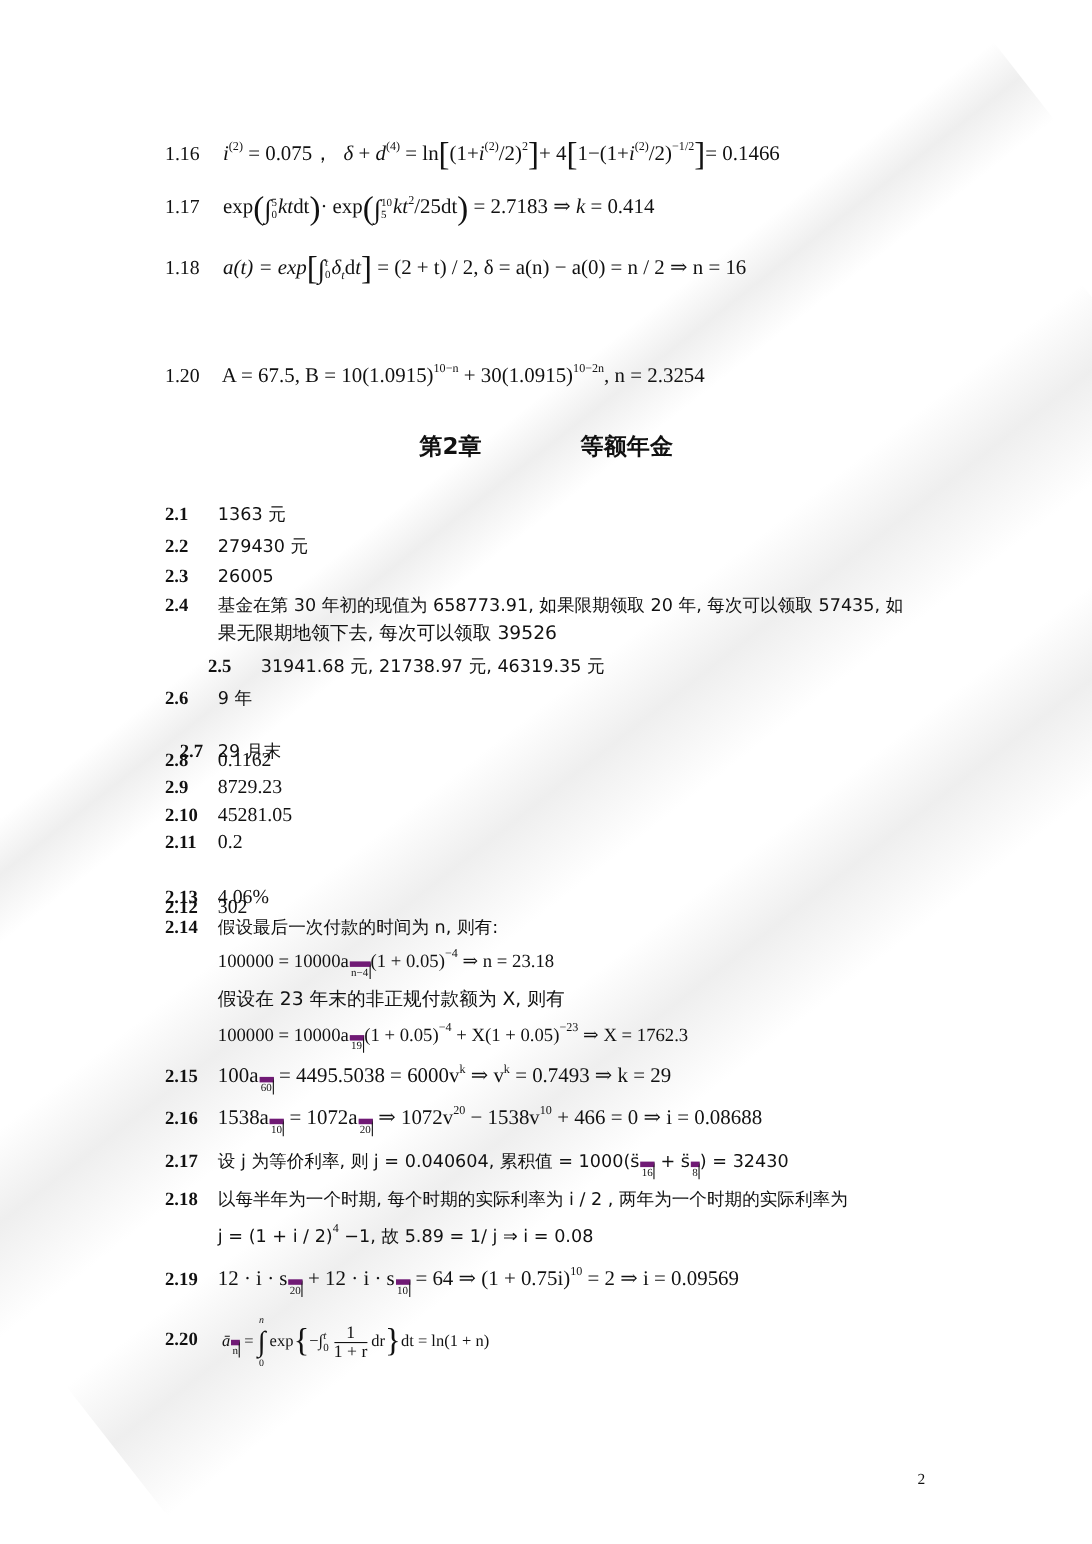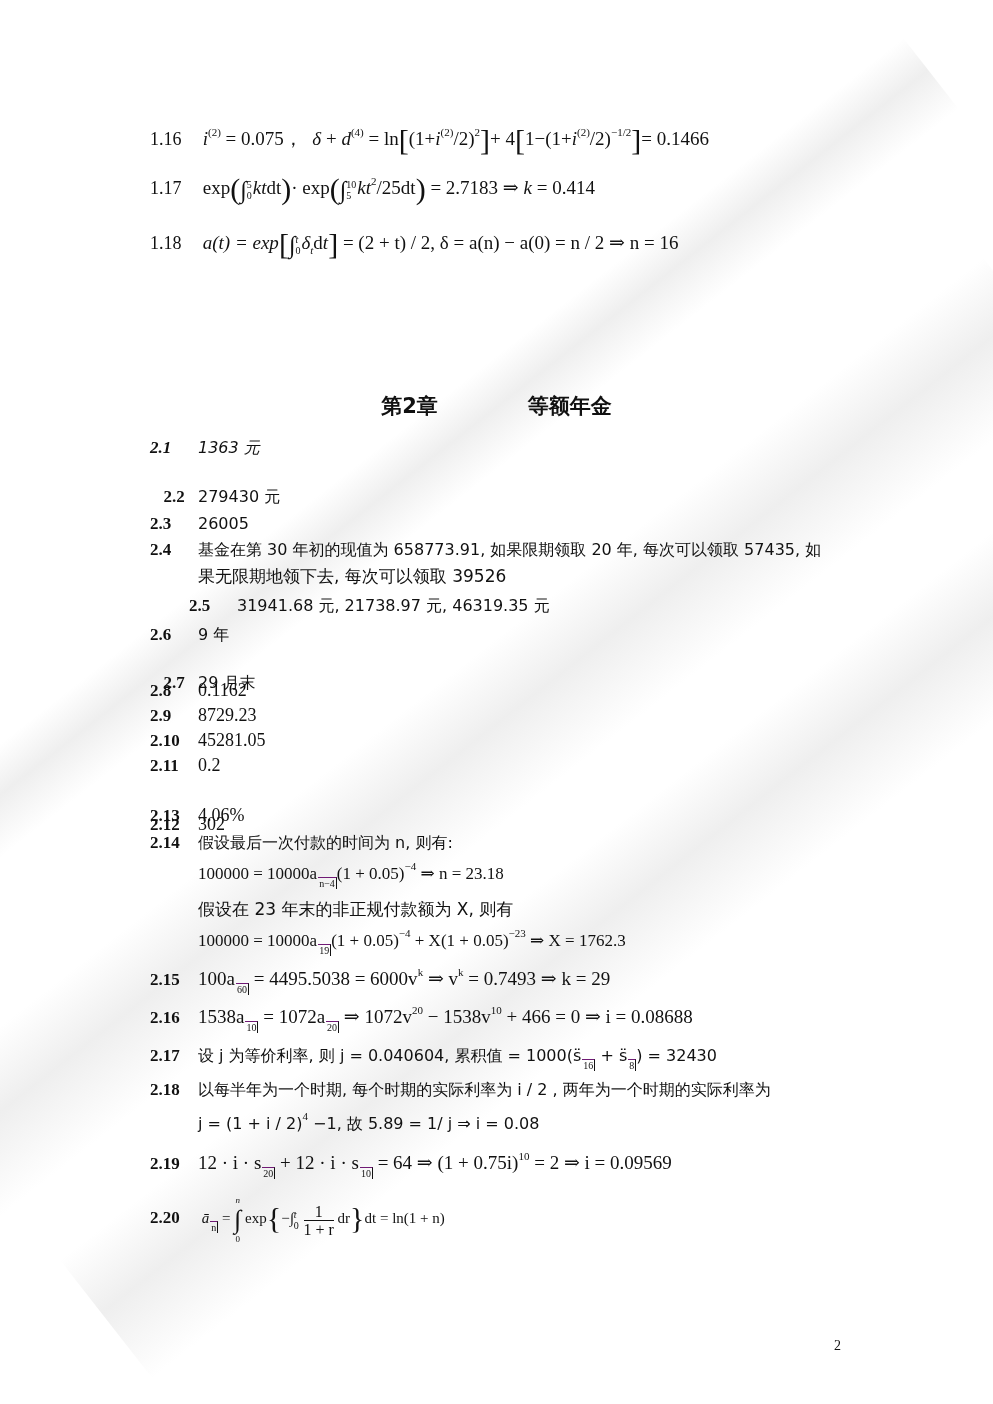--- a/index.html
+++ b/index.html
@@ -13,21 +13,21 @@
              background: linear-gradient(180deg, rgba(230,230,230,0) 0%, rgba(225,225,225,0.55) 45%, rgba(230,230,230,0) 100%);
              transform-origin: 0 0; }
 
   .row { position: absolute; left: 150px; font-size: 18px; line-height: 24px; white-space: nowrap; }
   .num1 { display: inline-block; width: 48px; font-size: 18px; }
   .num2 { display: inline-block; width: 48px; font-weight: bold; font-size: 17px; }
   .math { font-family: "Liberation Serif", "DejaVu Serif", serif; font-size: 19px; }
   .math i, .it { font-style: italic; }
   sup { font-size: 11px; vertical-align: 9px; line-height: 0; }
   sub { font-size: 11px; vertical-align: -5px; line-height: 0; }
-  .ang { display: inline-block; font-size: 10px; border-top: 1px solid #701a75; border-right: 1px solid #111;
+  .ang { display: inline-block; font-size: 10px; border-top: 5px solid #701a75; border-right: 1px solid #111;
          padding: 0 1px; line-height: 11px; vertical-align: -8px; margin-left: 1px; }
   .big { font-size: 30px; vertical-align: -5px; line-height: 0; font-weight: 100; }
   .int { font-size: 24px; vertical-align: -4px; line-height: 0; font-style: italic; }
   .lim { display: inline-block; font-size: 10px; line-height: 11px; vertical-align: middle; margin-right: 1px; }
   .cn { font-family: "DejaVu Sans", sans-serif; font-size: 16px; }
   .cont { position: absolute; left: 198px; font-size: 17px; line-height: 24px; white-space: nowrap; }
 
   .chapter { position: absolute; top: 392px; left: 0; width: 993px; text-align: center;
              font-family: "DejaVu Sans", sans-serif; font-weight: bold; font-size: 21px; }
   .chapter span { display: inline-block; }
@@ -63,27 +63,31 @@
     <span class="num1">1.17</span>
     <span>exp</span><span class="big">(</span><span class="int">∫</span><span class="lim">5<br>0</span><i>kt</i><span>dt</span><span class="big">)</span><span>· exp</span><span class="big">(</span><span class="int">∫</span><span class="lim">10<br>5</span><i>kt</i><sup>2</sup><span>/25dt</span><span class="big">)</span> <span>= 2.7183 ⇒</span> <i>k</i> <span>= 0.414</span>
   </div>
 
   <div class="row math" style="top:231px;">
     <span class="num1">1.18</span>
     <span class="it">a(t) = exp</span><span class="big">[</span><span class="int">∫</span><span class="lim"><i>t</i><br>0</span><i>δ</i><sub><i>t</i></sub>d<i>t</i><span class="big">]</span> <span>= (2 + t) / 2,  δ = a(n) − a(0) = n / 2 ⇒ n = 16</span>
   </div>
 
 
+  <div class="row math" style="top:329px;">
+    <span class="num1">1.20</span>
+    <span>A = 67.5,  B = 10(1.0915)</span><sup>10−n</sup><span> + 30(1.0915)</span><sup>10−2n</sup><span>,  n = 2.3254</span>
+  </div>
 
   <div class="chapter">
     <span>第2章</span><span class="gap"></span><span>等额年金</span>
   </div>
 
-  <div class="row" style="top:435px;font-style:italic;"><span class="num2">2.1</span><span class="cn">1363 元</span></div>
-  <div class="row" style="top:484px;text-align:center;"><span class="num2">2.2</span><span class="cn">279430 元</span></div>
+  <div class="row" style="top:455px;"><span class="num2">2.1</span><span class="cn">1363 元</span></div>
+  <div class="row" style="top:484px;"><span class="num2">2.2</span><span class="cn">279430 元</span></div>
   <div class="row" style="top:511px;"><span class="num2">2.3</span><span class="cn">26005</span></div>
   <div class="row" style="top:537px;"><span class="num2">2.4</span><span class="cn">基金在第 30 年初的现值为 658773.91, 如果限期领取 20 年, 每次可以领取 57435, 如</span></div>
   <div class="cont cn" style="top:564px;">果无限期地领下去, 每次可以领取 39526</div>
   <div class="row" style="top:593px;margin-left:39px;"><span class="num2">2.5</span><span class="cn">31941.68 元, 21738.97 元, 46319.35 元</span></div>
   <div class="row" style="top:622px;"><span class="num2">2.6</span><span class="cn">9 年</span></div>
   <div class="row" style="top:670px;text-align:center;"><span class="num2">2.7</span><span class="cn">29 月末</span></div>
   <div class="row" style="top:678px;"><span class="num2">2.8</span><span>0.1162</span></div>
   <div class="row" style="top:703px;"><span class="num2">2.9</span><span>8729.23</span></div>
   <div class="row" style="top:728px;"><span class="num2">2.10</span><span>45281.05</span></div>
   <div class="row" style="top:753px;"><span class="num2">2.11</span><span>0.2</span></div>

